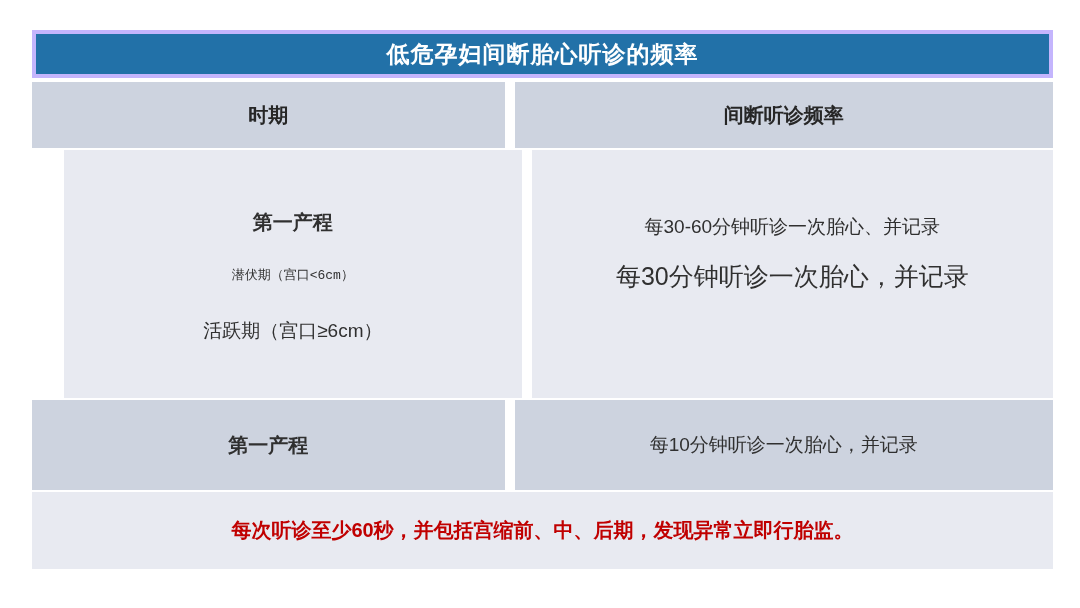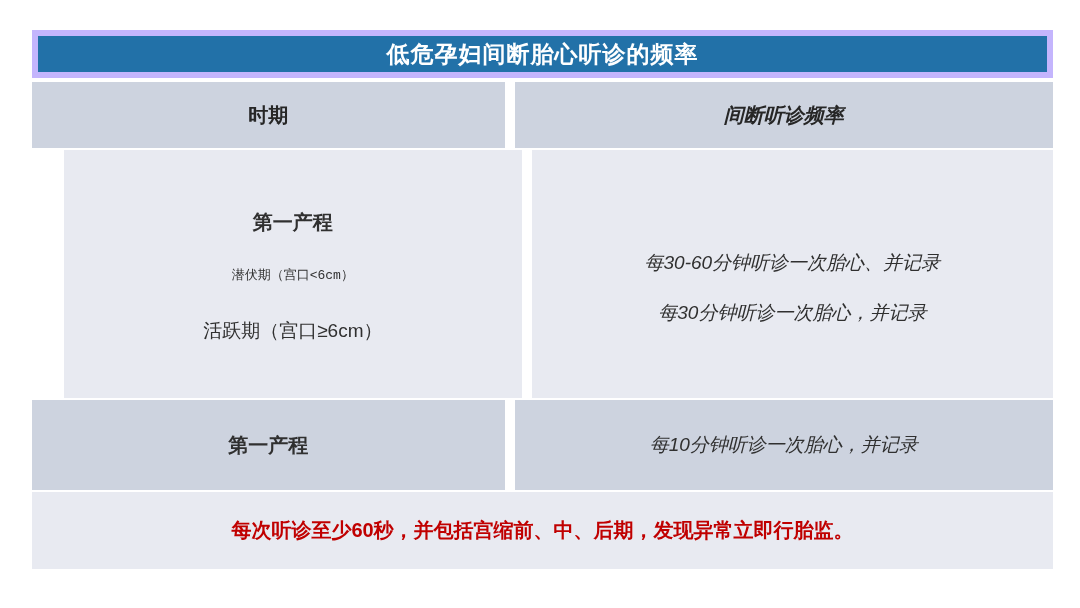--- a/index.html
+++ b/index.html
@@ -18,42 +18,42 @@
   .table-wrap {
     position: absolute;
     left: 32px;
     top: 30px;
     width: 1021px;
   }
   .title-bar {
     box-sizing: border-box;
     height: 48px;
     background: #2271A8;
-    border: 6px solid #c4b5fd;
+    border: 4px solid #c4b5fd;
     display: flex;
     align-items: center;
     justify-content: center;
     color: #ffffff;
     font-size: 23px;
     font-weight: bold;
     letter-spacing: 1px;
   }
   .t-row {
     display: flex;
     column-gap: 10px;
     margin-top: 2px;
     align-items: flex-end;
   }
   .t-row.header-row { margin-top: 4px; }
   .cell {
     box-sizing: border-box;
     color: #303030;
   }
   .cell.c-left  { width: 517px; }
-  .cell.c-right { width: 589px; font-style: italic; }
+  .cell.c-right { width: 589px; }
   .bg-dark  { background: #CDD3DF; }
   .bg-light { background: #E8EAF1; }
   .header-row .cell {
     height: 66px;
     display: flex;
     align-items: center;
     justify-content: center;
     font-size: 20px;
     font-weight: bold;
     color: #262626;
@@ -79,29 +79,29 @@
     font-family: Liberation Mono, monospace;
   }
   .stage1-left .line3 {
     font-size: 19px;
     line-height: 21px;
   }
   .stage1-right {
     display: flex;
     flex-direction: column;
     align-items: center;
-    padding-top: 102px;
+    padding-top: 66px;
   }
   .stage1-right .freq1 {
     font-size: 19px;
     line-height: 21px;
     margin-bottom: 29px;
   }
   .stage1-right .freq2 {
-    font-size: 19px;
+    font-size: 25px;
     line-height: 21px;
   }
   .stage2-row .cell {
     height: 90px;
     display: flex;
     align-items: center;
     justify-content: center;
     font-size: 19px;
   }
   .stage2-row .period-name { font-weight: bold; font-size: 20px; }

